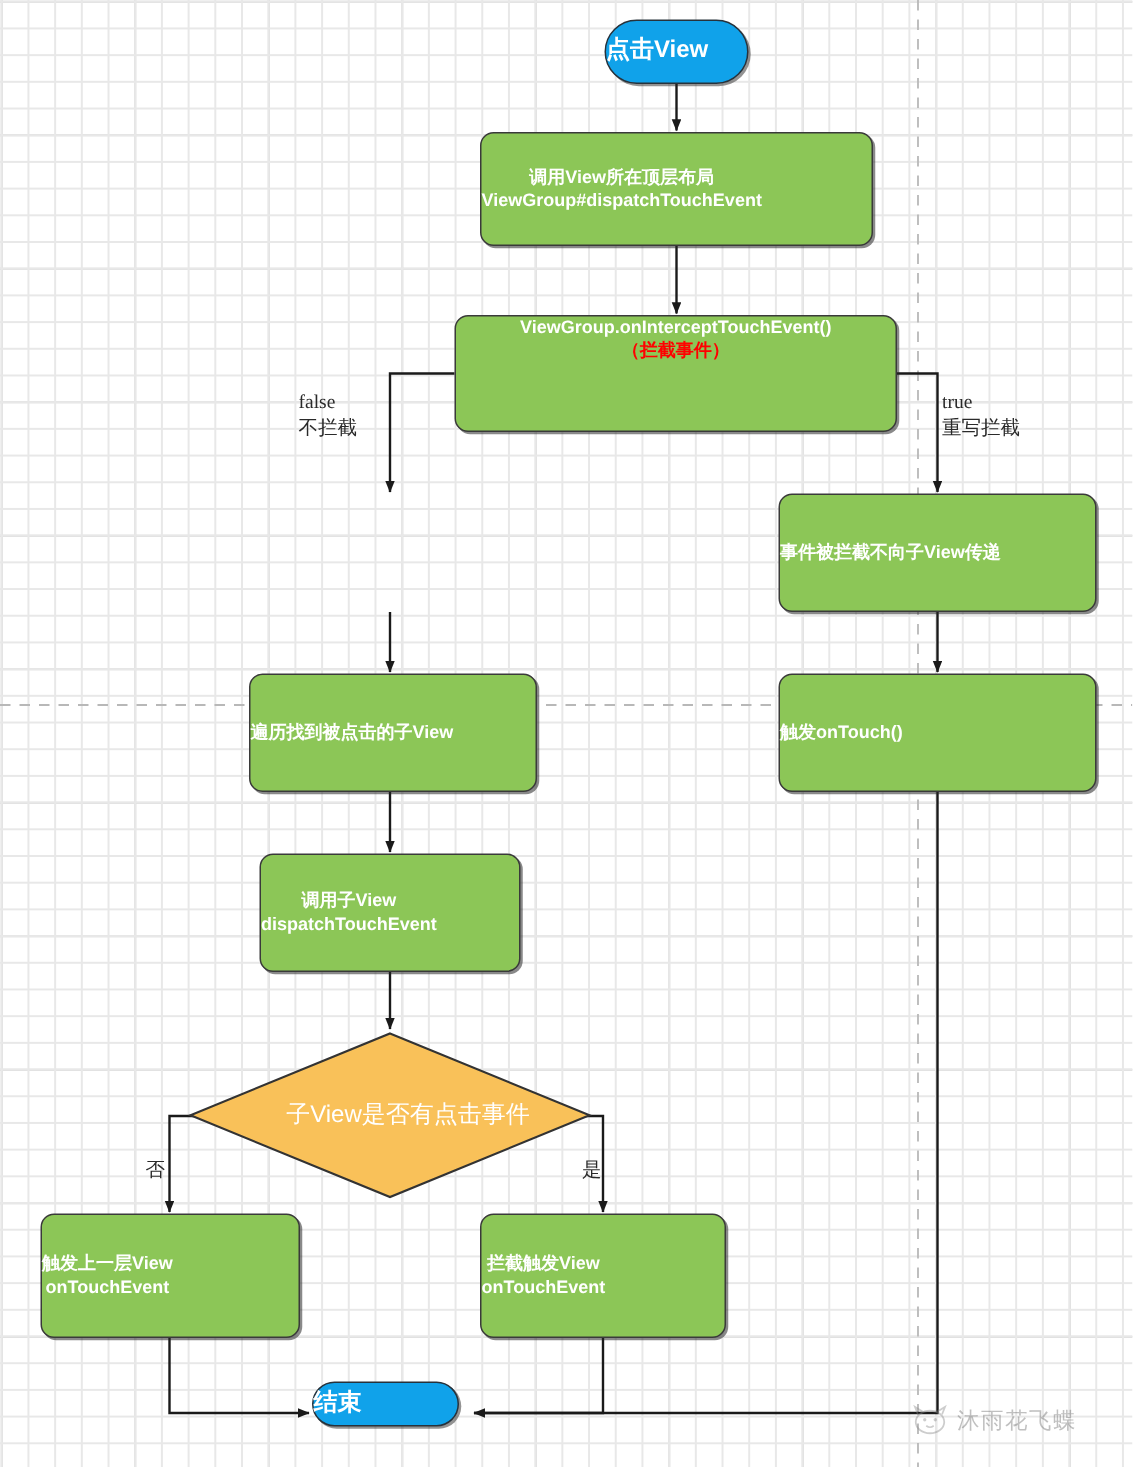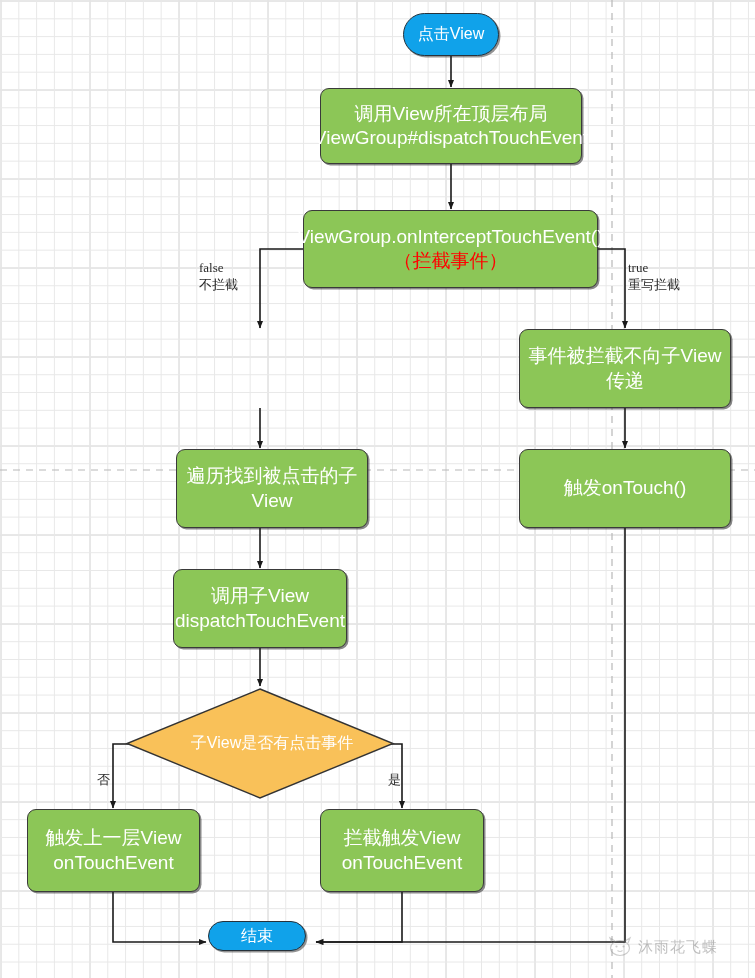--- a/index.html
+++ b/index.html
@@ -33,33 +33,34 @@
     left: 0;
     top: 0;
     width: 755px;
     height: 978px;
   }
   .node {
     position: absolute;
     box-sizing: border-box;
     display: flex;
     align-items: center;
-    justify-content: center;
+    justify-content: flex-start;
     text-align: center;
     color: #ffffff;
     line-height: 1.28;
     white-space: pre-line;
     z-index: 3;
+    font-weight: bold;
   }
   .node-process {
     background: #8CC657;
     border: 1px solid #3a3a3a;
     border-radius: 9px;
     box-shadow: 1.5px 1.5px 0 rgba(40,40,40,0.55);
-    font-size: 19px;
+    font-size: 12px;
   }
   .node-terminator {
     background: #10A2EA;
     border: 1px solid #27323b;
     border-radius: 24px;
     box-shadow: 1.5px 1.5px 0 rgba(40,40,40,0.5);
     font-size: 16px;
   }
   .node-decision-wrap {
     position: absolute;
@@ -178,21 +179,21 @@
   <div class="edge-label" style="left:628px; top:243px; width:76px;">
     <span>true
 重写拦截</span>
   </div>
 
 
   <div class="node node-process" style="left:519px; top:329px; width:212px; height:79px;">
     <span>事件被拦截不向子View传递</span>
   </div>
 
-  <div class="node node-process" style="left:176px; top:449px; width:192px; height:79px;">
+  <div class="node node-process" style="left:166px; top:449px; width:192px; height:79px;">
     <span>遍历找到被点击的子View</span>
   </div>
 
   <div class="node node-process" style="left:519px; top:449px; width:212px; height:79px;">
     <span>触发onTouch()</span>
   </div>
 
   <div class="node node-process" style="left:173px; top:569px; width:174px; height:79px;">
     <span>调用子View
 dispatchTouchEvent</span>

